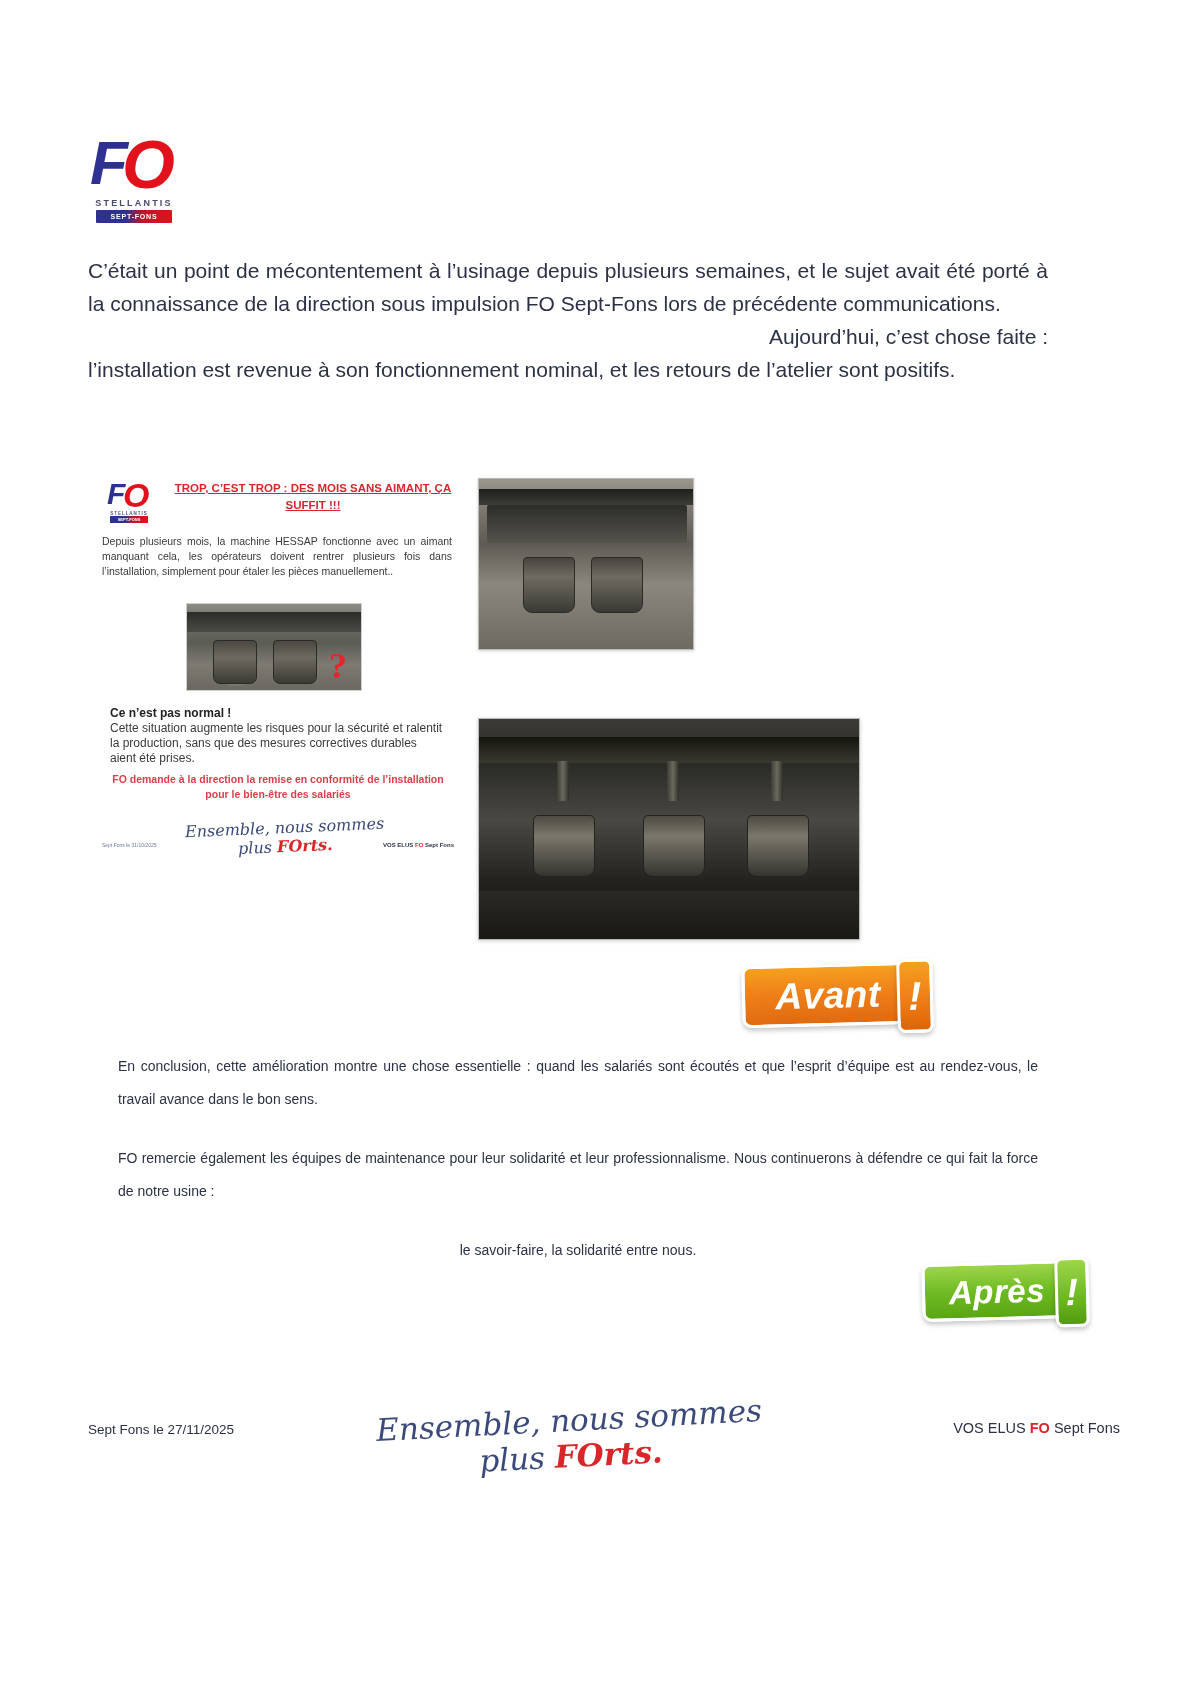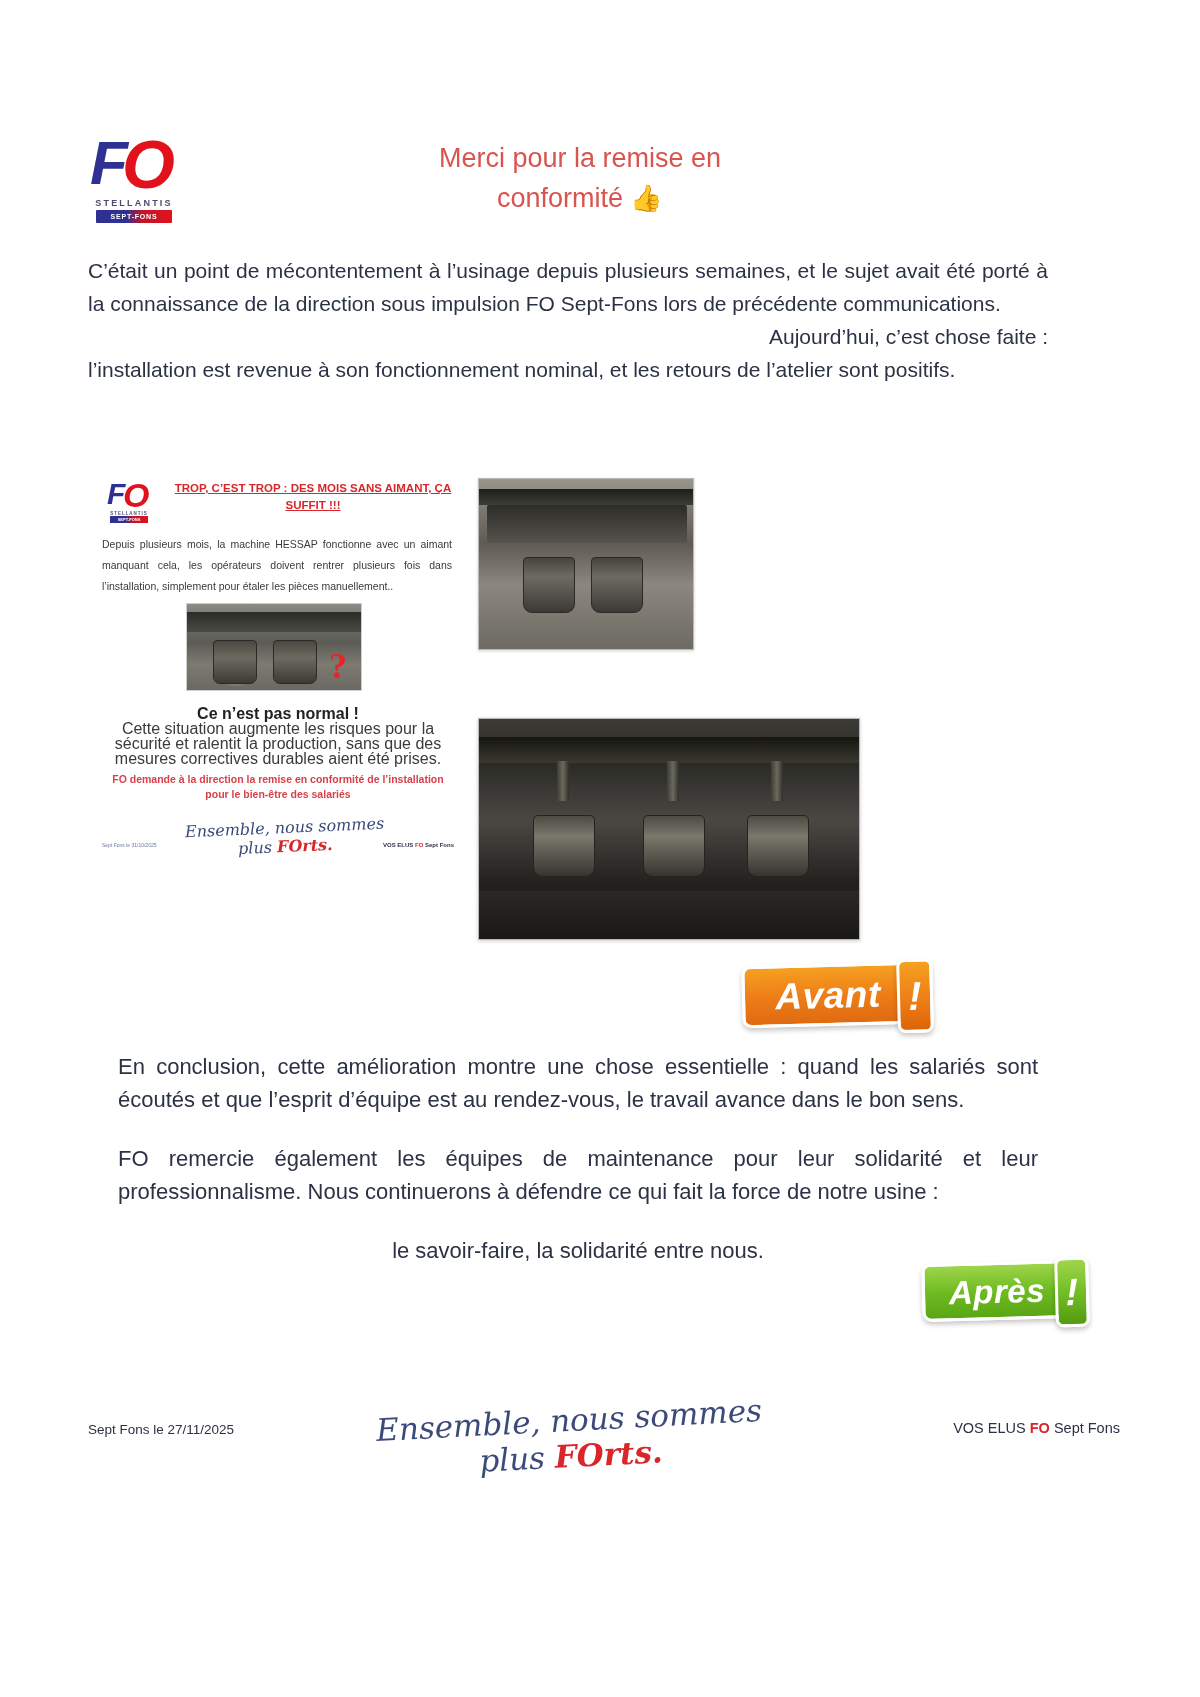--- a/index.html
+++ b/index.html
@@ -100,21 +100,21 @@
 
   .flyer-head {
     position:absolute; left:74px; top:10px; width:278px;
     text-align:center;
     font-size:11.5px; line-height:17px; font-weight:bold;
     color:#d8262b;
     text-decoration:underline;
   }
   .flyer-para {
     position:absolute; left:2px; top:64px; width:350px;
-    font-size:10.5px; line-height:21px; color:#3a3a3a;
+    font-size:10.5px; line-height:15px; color:#3a3a3a;
     text-align:justify;
   }
   .flyer-photo1 {
     position:absolute; left:86px; top:133px; width:176px; height:88px;
     border:1px solid #cfcfcf;
     background:
       radial-gradient(circle at 28% 72%, rgba(255,255,255,0.09) 0 14%, rgba(0,0,0,0) 15%),
       linear-gradient(180deg,#8c8c85 0%, #6e6e67 22%, #5c5c56 45%, #7d7a72 70%, #6b6861 100%);
     overflow:hidden;
   }
@@ -124,21 +124,21 @@
        background:linear-gradient(180deg,#49473f 0%, #6d6a60 40%, #3b3a34 100%);
        border-radius:4px 4px 7px 7px; border:1px solid #2b2a26; }
   .flyer-photo1 .pot.a { left:26px; }
   .flyer-photo1 .pot.b { left:86px; }
   .flyer-photo1 .qmark { position:absolute; right:14px; bottom:6px;
        font-size:36px; font-weight:bold; color:#e8242a; line-height:36px;
        font-family:"Liberation Serif", serif; }
 
   .flyer-sub {
     position:absolute; left:10px; top:236px; width:336px;
-    text-align:center; font-size:16px; line-height:15px; color:#3a3a3a;
+    font-size:12px; line-height:15px; color:#3a3a3a;
   }
   .flyer-sub b { color:#222; }
   .flyer-demand {
     position:absolute; left:10px; top:302px; width:336px;
     text-align:center; font-size:10.5px; line-height:15px;
     font-weight:bold; color:#d8404a;
   }
   .flyer-sign {
     position:absolute; left:70px; top:348px; width:230px;
     text-align:center;
@@ -239,21 +239,21 @@
     width:34px; height:70px;
     background:linear-gradient(180deg,#9ed54a 0%, #6fbb23 55%, #539b10 100%);
     border:3px solid #fff; border-radius:8px;
     font-size:38px; line-height:64px; color:#fff;
     box-shadow:0 3px 5px rgba(0,0,0,0.22);
   }
 
   
   .concl {
     position:absolute; left:118px; top:1050px; width:920px;
-    font-size:22px; line-height:33px; color:#2b3245;
+    font-size:14px; line-height:33px; color:#2b3245;
     text-align:justify;
   }
   .concl p { margin:0 0 26px 0; }
   .concl p:last-child { margin-bottom:0; }
   .concl .center { text-align:center; text-indent:0; }
 
   
   .footer { position:absolute; left:0; top:1400px; width:1200px; height:90px; }
   .footer .date {
     position:absolute; left:80px; top:22px;
@@ -284,27 +284,20 @@
       <div class="fo-mark">
         <span class="letter-f">F</span>
         <span class="letter-o">O</span>
         <div class="stellantis">STELLANTIS</div>
         <div class="septfons-bar">
           <span>SEPT-FONS</span>
         </div>
       </div>
     </div>
 
-    <div class="doc-title">
-      <div>Merci pour la remise en</div>
-      <div>
-        <span>conformité</span>
-        <span class="thumb">👍</span>
-      </div>
-    </div>
 
   </div>
 
   <div class="intro">
     <p>C’était un point de mécontentement à l’usinage depuis plusieurs semaines, et le sujet avait été porté à la connaissance de la direction sous impulsion FO Sept-Fons lors de précédente communications.</p>
     <p class="nojust">Aujourd’hui, c’est chose faite :</p>
     <p>l’installation est revenue à son fonctionnement nominal, et les retours de l’atelier sont positifs.</p>
   </div>
 
   <div class="figures">

